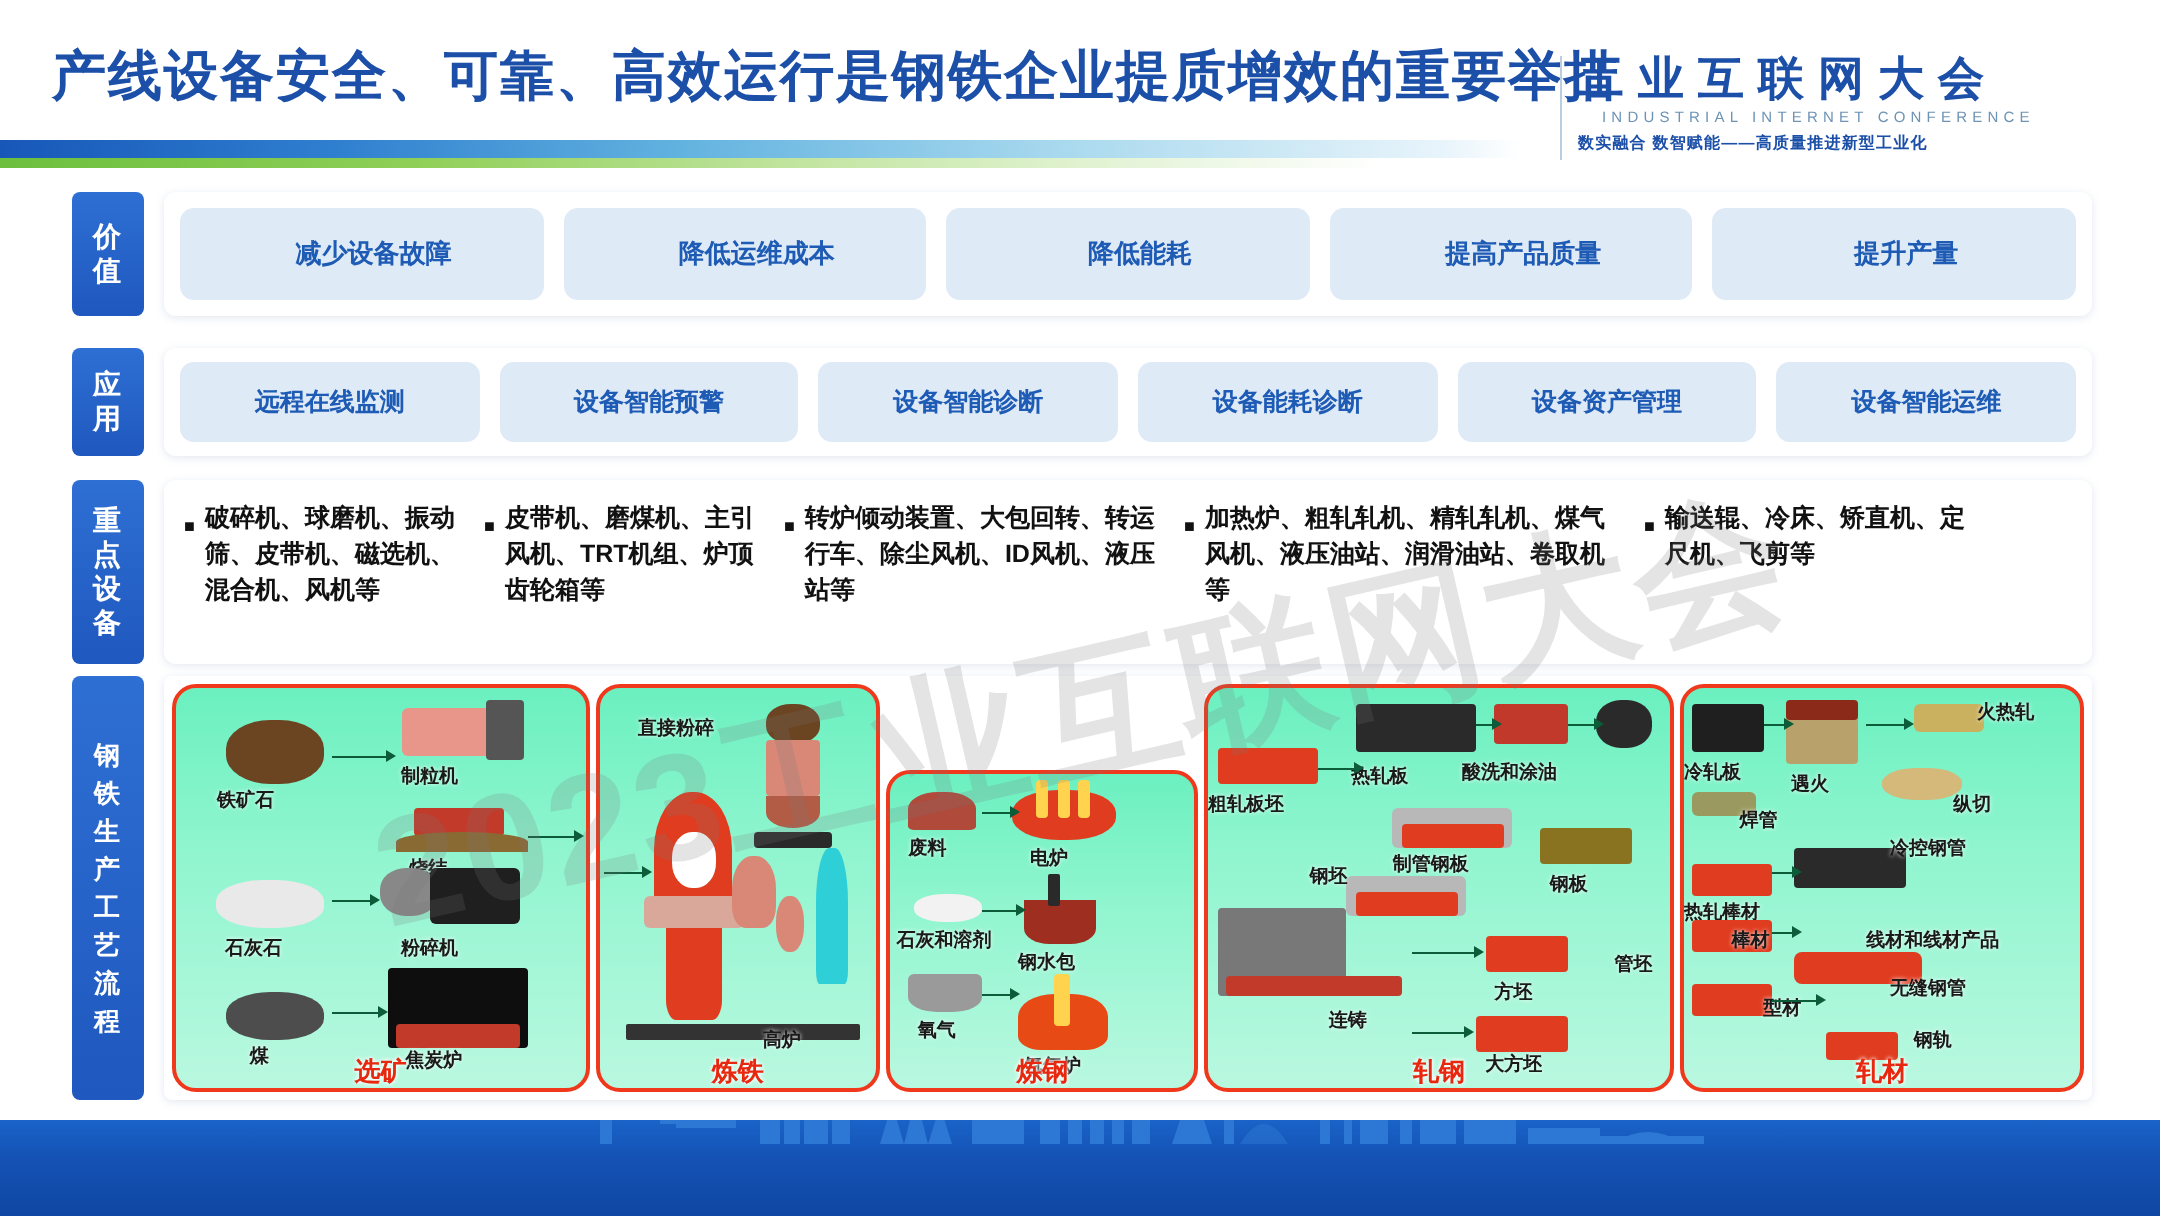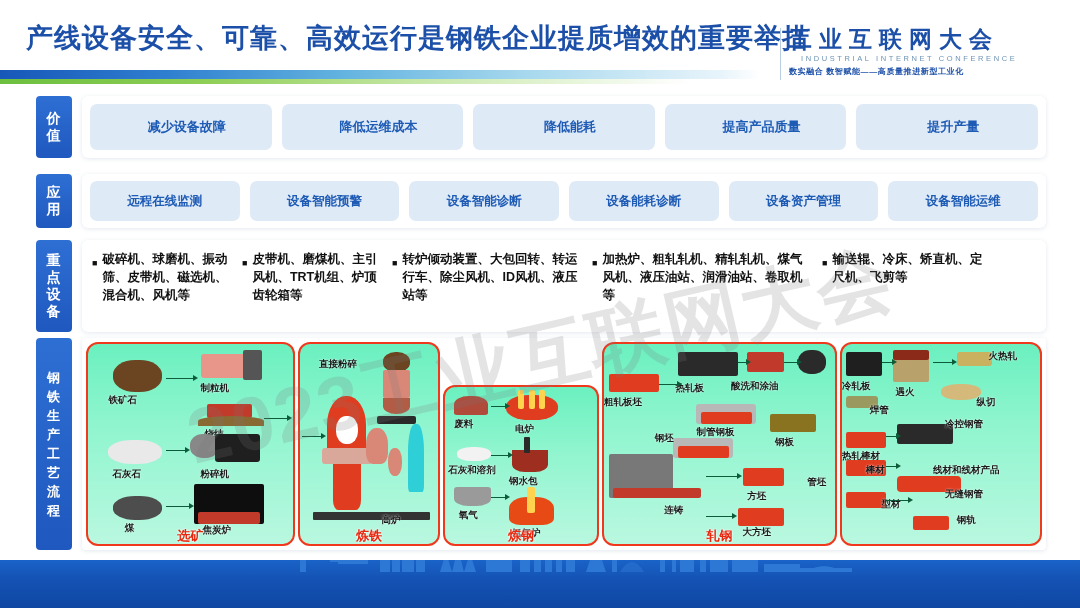--- a/index.html
+++ b/index.html
@@ -402,20 +402,21 @@
           <div class="node" style="left: 52%; top: 72%;">无缝钢管</div>
           <div class="blob" style="left: 2%; top: 74%; width: 20%; height: 8%; background: rgb(224, 60, 32); border-radius: 2px;"></div>
           <div class="node" style="left: 20%; top: 77%;">型材</div>
           <div class="blob" style="left: 36%; top: 86%; width: 18%; height: 7%; background: rgb(224, 60, 32); border-radius: 2px;"></div>
           <div class="node" style="left: 58%; top: 85%;">钢轨</div>
           <div class="arrow-h" style="left: 20%; top: 9%; width: 6%;"></div>
           <div class="arrow-h" style="left: 46%; top: 9%; width: 10%;"></div>
           <div class="arrow-h" style="left: 22%; top: 46%; width: 6%;"></div>
           <div class="arrow-h" style="left: 22%; top: 61%; width: 6%;"></div>
           <div class="arrow-h" style="left: 22%; top: 78%; width: 12%;"></div>
+          <div class="stage-label">轧材</div>
         </div>
       </div>
   </div>
 
   <div class="watermark">2023工业互联网大会</div>
 </div>
 
 <div class="footer">
   <svg class="skyline" viewBox="0 0 1080 34" preserveAspectRatio="none">
     <g fill="#2f7ad6" opacity="0.95">

